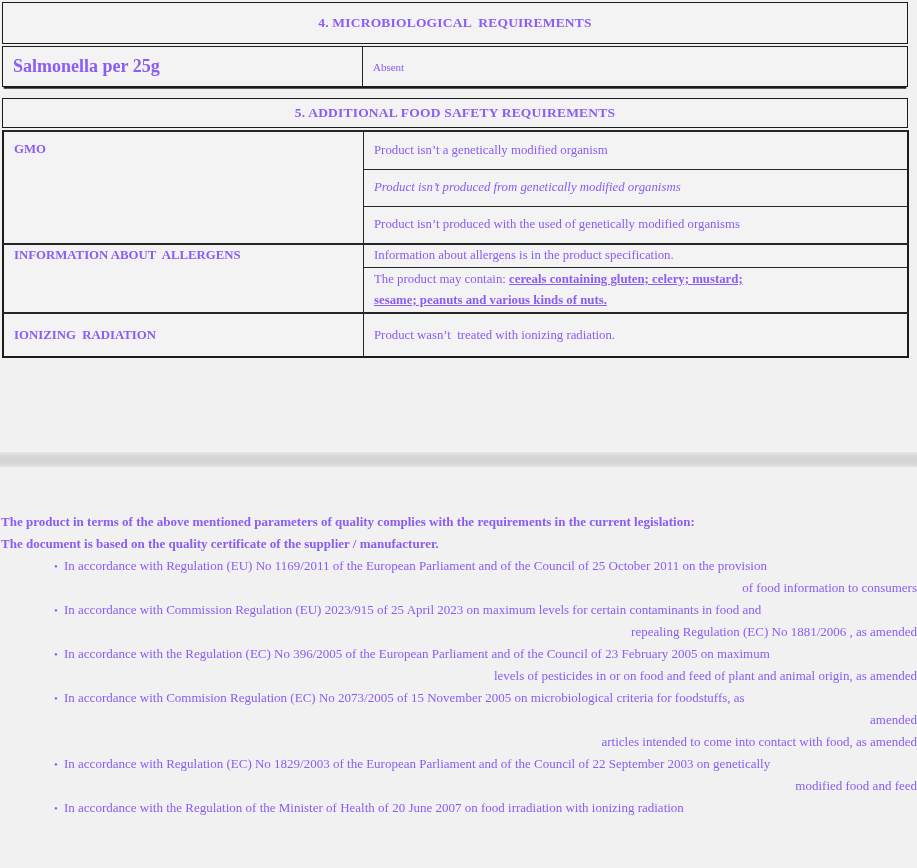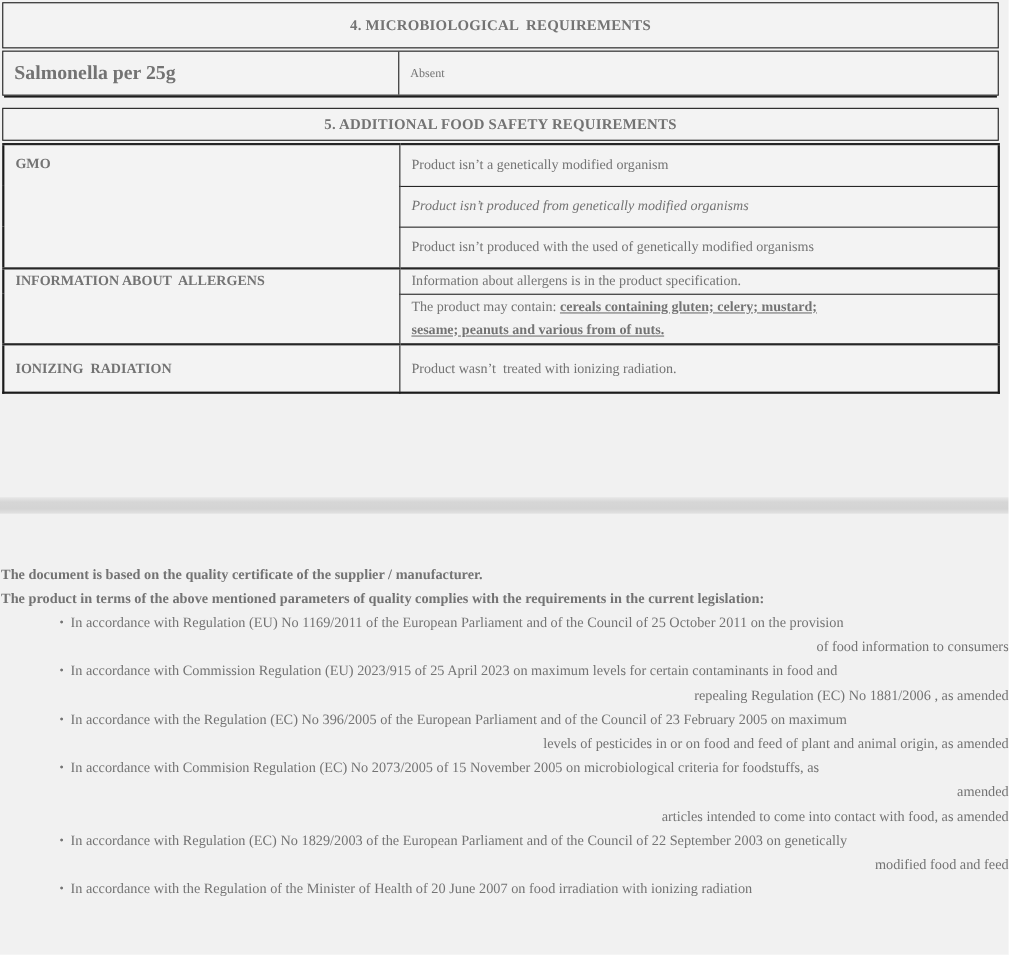--- a/index.html
+++ b/index.html
@@ -2,21 +2,21 @@
 <html><head>
 <meta charset="utf-8">
 <style>
   html,body { margin:0; padding:0; }
   .page {
     position:relative;
     width:917px; height:868px;
     background:#f1f1f1;
     overflow:hidden;
     font-family:"Liberation Serif", serif;
-    color:#737373;
+    color:#8b5cf6;
   }
   .pre { white-space:pre-wrap; }
 
   
   .tblbox { margin-left:2px; width:904px; border:1.6px solid #1b1b1b; box-sizing:content-box; background:#f3f3f3; }
   .hdrbox { display:flex; align-items:center; justify-content:center; font-weight:bold; font-size:13.5px; letter-spacing:0.2px; }
   #hdr4 { margin-top:2px; height:40px; }
   #row4 { margin-top:2px; height:39px; display:flex; align-items:stretch;
           box-shadow:0 3.4px 0 -1.7px #1b1b1b; }
   #row4 .lcell { width:349px; padding-left:10px; display:flex; align-items:center; font-weight:bold; font-size:18px; border-right:1.4px solid #222; }
@@ -76,35 +76,35 @@
     <tr class="h38">
       <td class="val pre">Product isn’t produced with the used of genetically modified organisms</td>
     </tr>
     <tr class="grp h23">
       <td class="lbl vt3 pre" rowspan="2">INFORMATION ABOUT  ALLERGENS</td>
       <td class="val pre">Information about allergens is in the product specification.</td>
     </tr>
     <tr class="h46">
       <td class="val allg">
         <div><span class="pre">The product may contain: </span><span class="bold-ul pre">cereals containing gluten; celery; mustard;</span></div>
-        <div><span class="bold-ul pre">sesame; peanuts and various from of nuts.</span></div>
+        <div><span class="bold-ul pre">sesame; peanuts and various kinds of nuts.</span></div>
       </td>
     </tr>
     <tr class="grp h44">
       <td class="lbl vmid pre">IONIZING  RADIATION</td>
       <td class="val pre">Product wasn’t  treated with ionizing radiation.</td>
     </tr>
   </tbody>
     </table>
 
   <div class="band"></div>
 
   <div class="footer">
+    <div class="intro">The product in terms of the above mentioned parameters of quality complies with the requirements in the current legislation:</div>
     <div class="intro">The document is based on the quality certificate of the supplier / manufacturer.</div>
-    <div class="intro">The product in terms of the above mentioned parameters of quality complies with the requirements in the current legislation:</div>
 
     <div class="b1"><span class="btxt pre">In accordance with Regulation (EU) No 1169/2011 of the European Parliament and of the Council of 25 October 2011 on the provision</span></div>
     <div class="b2 pre">of food information to consumers</div>
 
     <div class="b1"><span class="btxt pre">In accordance with Commission Regulation (EU) 2023/915 of 25 April 2023 on maximum levels for certain contaminants in food and</span></div>
     <div class="b2 pre">repealing Regulation (EC) No 1881/2006 , as amended</div>
 
     <div class="b1"><span class="btxt pre">In accordance with the Regulation (EC) No 396/2005 of the European Parliament and of the Council of 23 February 2005 on maximum</span></div>
     <div class="b2 pre">levels of pesticides in or on food and feed of plant and animal origin, as amended</div>
 

